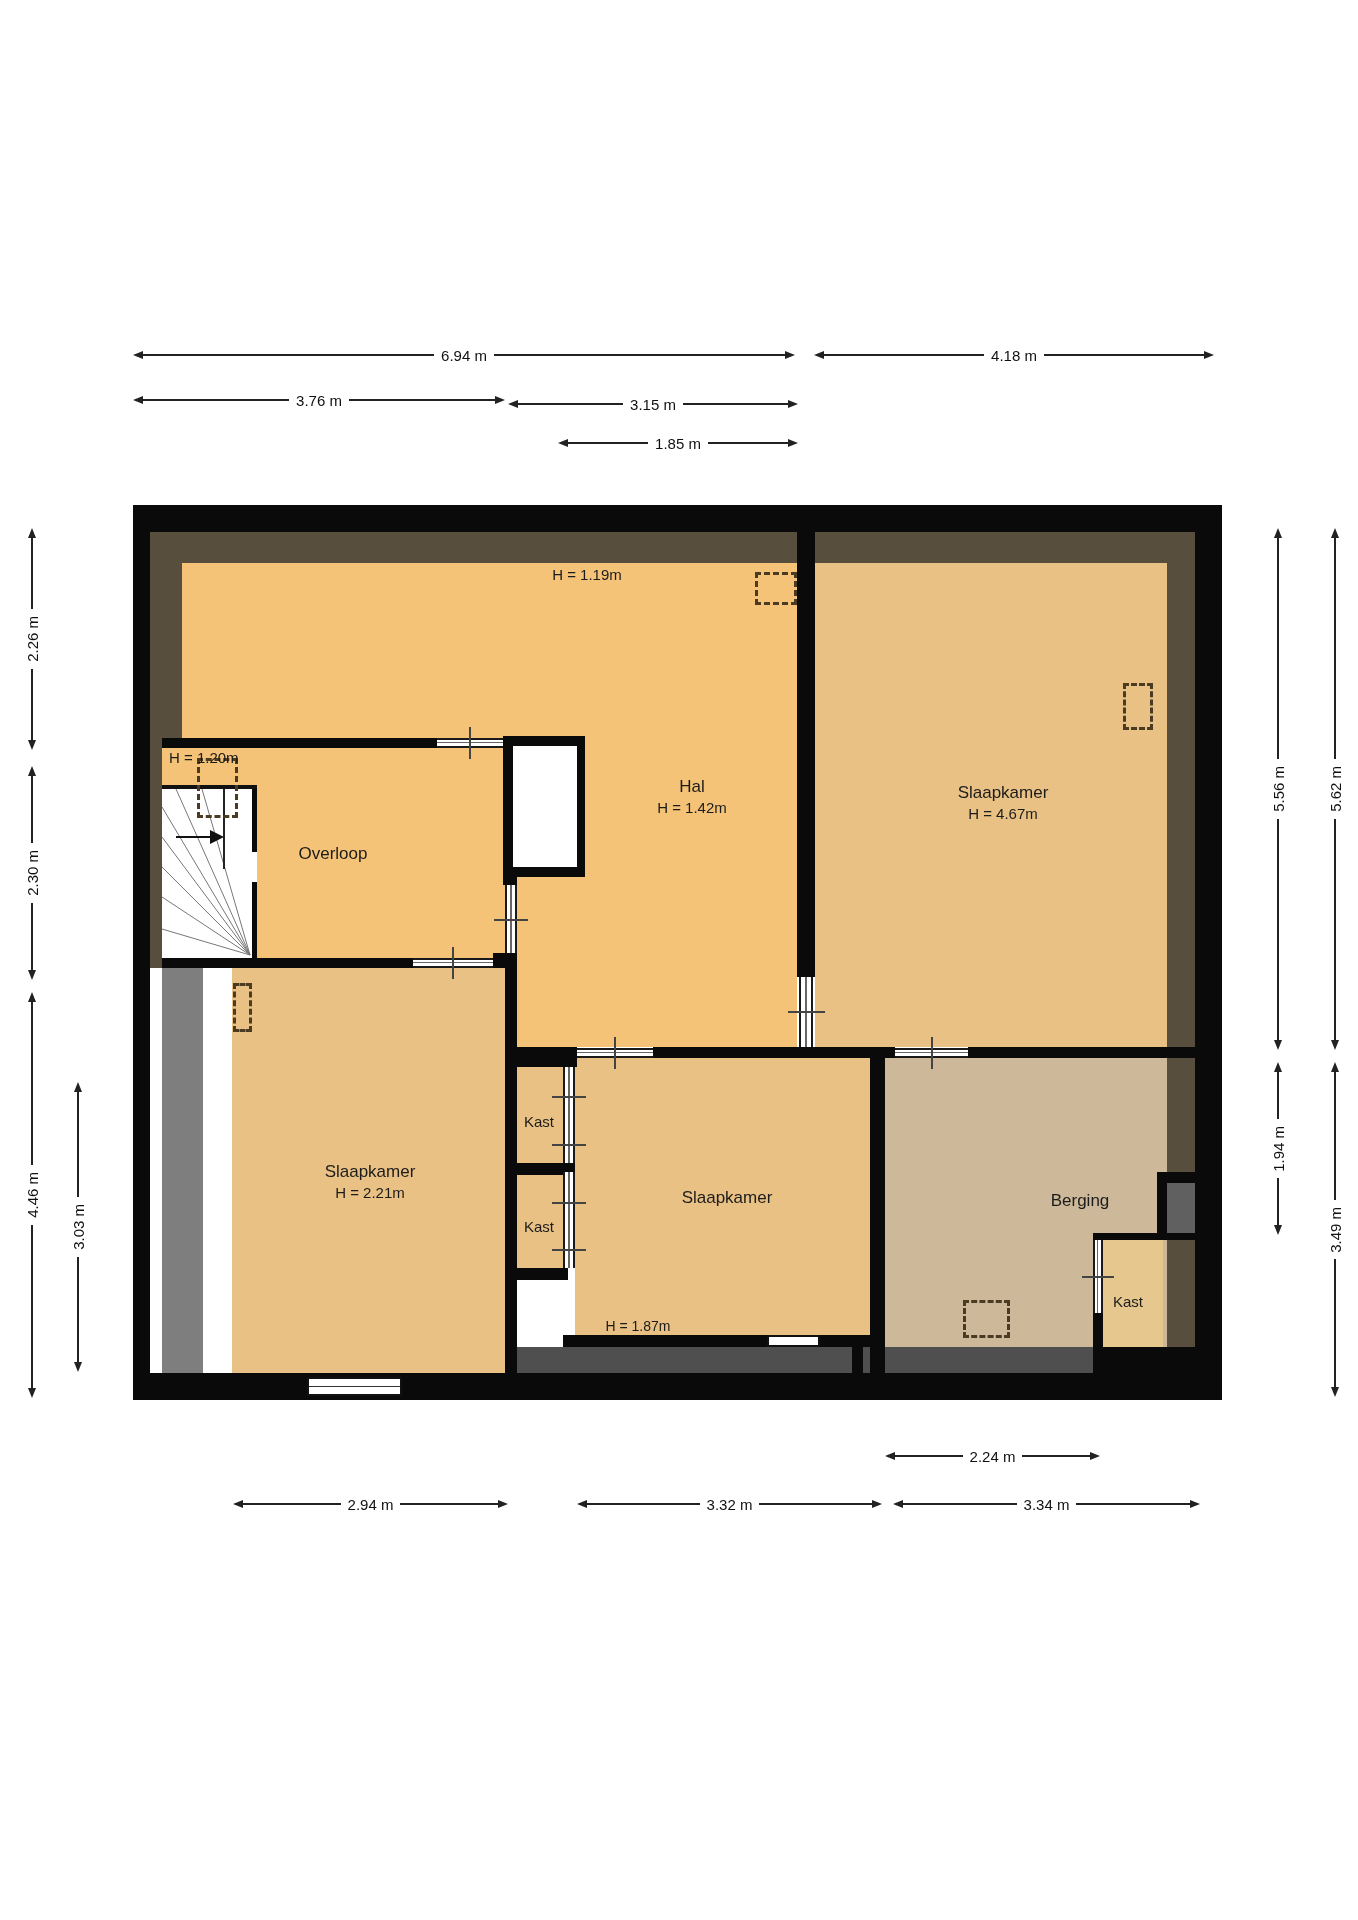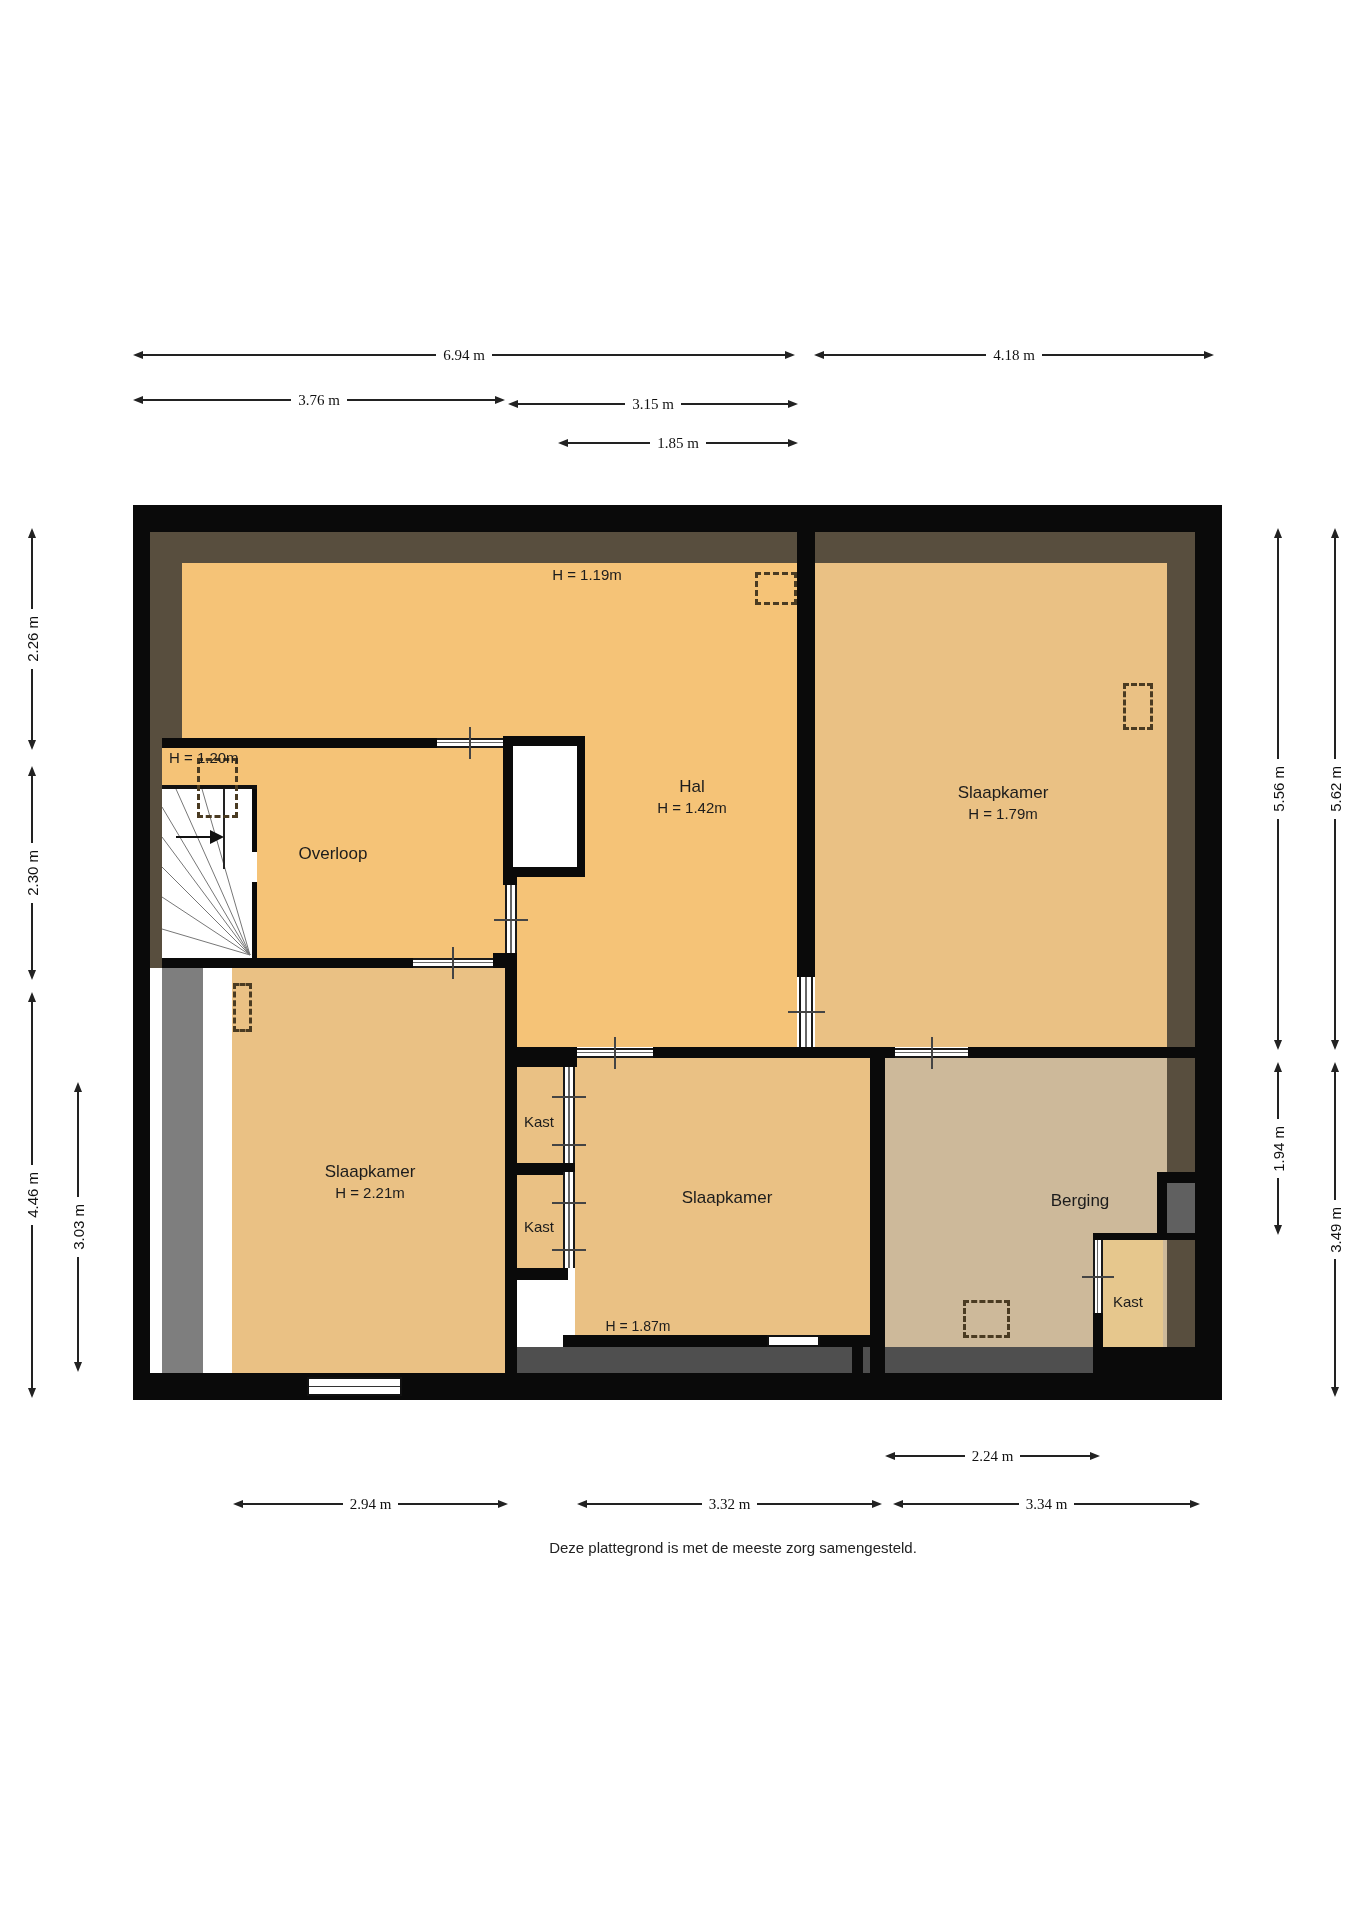--- a/index.html
+++ b/index.html
@@ -21,21 +21,21 @@
   .sublabel{position:absolute;transform:translateX(-50%);font-size:15px;white-space:nowrap;color:#1c1c1c;}
   .notelabel{position:absolute;font-size:15px;white-space:nowrap;color:#1c1c1c;}
   
   .dim{position:absolute;display:flex;align-items:center;}
   .dim.h{height:16px;flex-direction:row;}
   .dim.v{width:16px;flex-direction:column;}
   .dim .line{flex:1;background:#222;}
   .dim.h .line{height:1.5px;}
   .dim.v .line{width:1.5px;}
   .dim .lbl{font-size:15px;color:#111;white-space:nowrap;}
-  .dim.h .lbl{padding:0 7px;font-family:Liberation Serif, serif;}
+  .dim.h .lbl{padding:0 7px;}
   .dim.v .lbl{writing-mode:vertical-rl;transform:rotate(180deg);padding:7px 0;}
   .ah{width:0;height:0;}
   .ah.left {border-top:4px solid transparent;border-bottom:4px solid transparent;border-right:10px solid #222;}
   .ah.right{border-top:4px solid transparent;border-bottom:4px solid transparent;border-left:10px solid #222;}
   .ah.up   {border-left:4px solid transparent;border-right:4px solid transparent;border-bottom:10px solid #222;}
   .ah.down {border-left:4px solid transparent;border-right:4px solid transparent;border-top:10px solid #222;}
   .footer{position:absolute;left:433px;top:1538px;width:600px;text-align:center;
           font-size:15px;line-height:19px;color:#222;}
 </style>
 </head>
@@ -158,21 +158,21 @@
 
   <div class="sublabel" style="left:587px;top:566px">H = 1.19m</div>
   <div class="notelabel" style="left:169px;top:749px">H = 1.20m</div>
 
   <div class="roomlabel" style="left:333px;top:844px">Overloop</div>
 
   <div class="roomlabel" style="left:692px;top:777px">Hal</div>
   <div class="sublabel" style="left:692px;top:799px">H = 1.42m</div>
 
   <div class="roomlabel" style="left:1003px;top:783px">Slaapkamer</div>
-  <div class="sublabel" style="left:1003px;top:805px">H = 1.79m</div>
+  <div class="sublabel" style="left:1003px;top:805px">H = 4.67m</div>
 
   <div class="roomlabel" style="left:370px;top:1162px">Slaapkamer</div>
   <div class="sublabel" style="left:370px;top:1184px">H = 2.21m</div>
 
   <div class="roomlabel" style="left:727px;top:1188px">Slaapkamer</div>
 
   <div class="roomlabel" style="left:539px;top:1113px;font-size:15px">Kast</div>
   <div class="roomlabel" style="left:539px;top:1218px;font-size:15px">Kast</div>
 
   <div class="roomlabel" style="left:1080px;top:1191px">Berging</div>
@@ -298,16 +298,15 @@
   </div>
   <div class="dim v" style="left:1327px;top:1062px;height:335px">
     <span class="ah up"></span>
       <span class="line"></span>
     <span class="lbl">3.49 m</span>
     <span class="line"></span>
       <span class="ah down"></span>
   </div>
 
   <div class="footer">
-    <div>Deze plattegrond is met de meeste zorg samengesteld.</div>
   </div>
 
 </div>
 
 </body></html>

